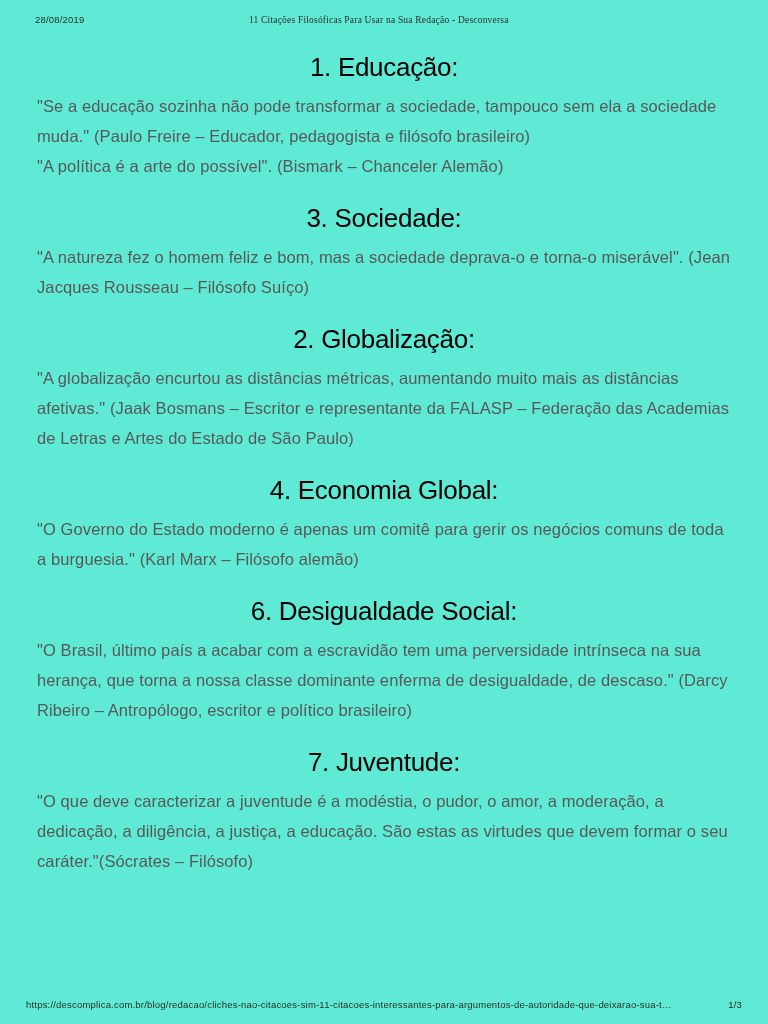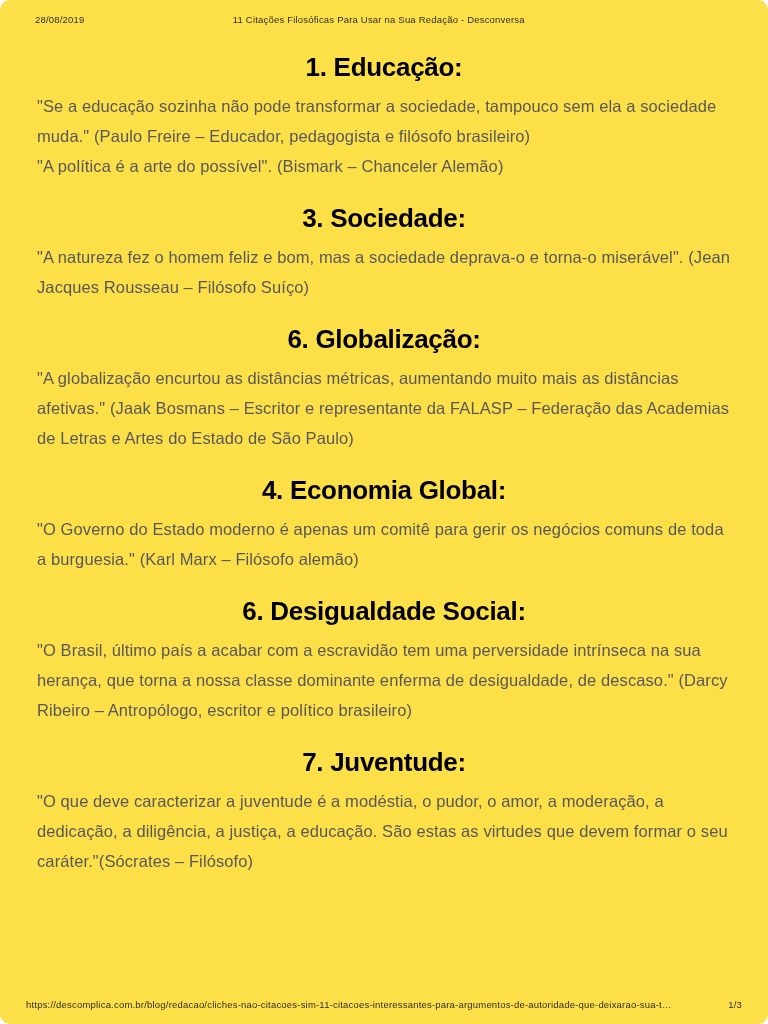--- a/index.html
+++ b/index.html
@@ -7,47 +7,47 @@
   body {
     width: 768px;
     height: 1024px;
     font-family: "Liberation Sans", sans-serif;
     position: relative;
     overflow: hidden;
   }
   .page {
     width: 768px;
     height: 1024px;
-    background: #fde047;
+    background: #5eead4;
     position: relative;
-    border-radius: 10px;
   }
   .print-header {
     display: flex;
     justify-content: flex-start;
     align-items: baseline;
     padding: 14px 35px 0 35px;
     font-size: 9.5px;
     color: #2e2e2e;
     letter-spacing: 0.2px;
   }
   .print-header .date {
     flex: 0 0 auto;
   }
   .print-header .doc-title {
     flex: 1 1 auto;
     text-align: center;
     padding-right: 60px; 
+    font-family: Liberation Serif, serif;
   }
   .content {
     padding: 0 37px;
   }
   .section-heading {
     font-family: "Liberation Sans", "DejaVu Sans", sans-serif;
-    font-weight: bold;
+    font-weight: normal;
     font-size: 26px;
     line-height: 31px;
     letter-spacing: -0.3px;
     text-align: center;
     color: #000000;
     margin: 22px 0 8px 0;
   }
   .content .section:first-child .section-heading {
     margin-top: 27px;
   }
@@ -97,21 +97,21 @@
     <div class="section">
       <p class="quote">"A política é a arte do possível". (Bismark – Chanceler Alemão)</p>
     </div>
 
     <div class="section">
       <h2 class="section-heading">3. Sociedade:</h2>
       <p class="quote">"A natureza fez o homem feliz e bom, mas a sociedade deprava-o e torna-o miserável". (Jean Jacques Rousseau – Filósofo Suíço)</p>
     </div>
 
     <div class="section">
-      <h2 class="section-heading">6. Globalização:</h2>
+      <h2 class="section-heading">2. Globalização:</h2>
       <p class="quote">"A globalização encurtou as distâncias métricas, aumentando muito mais as distâncias afetivas." (Jaak Bosmans – Escritor e representante da FALASP – Federação das Academias de Letras e Artes do Estado de São Paulo)</p>
     </div>
 
     <div class="section">
       <h2 class="section-heading">4. Economia Global:</h2>
       <p class="quote">"O Governo do Estado moderno é apenas um comitê para gerir os negócios comuns de toda a burguesia." (Karl Marx – Filósofo alemão)</p>
     </div>
 
     <div class="section">
       <h2 class="section-heading">6. Desigualdade Social:</h2>

